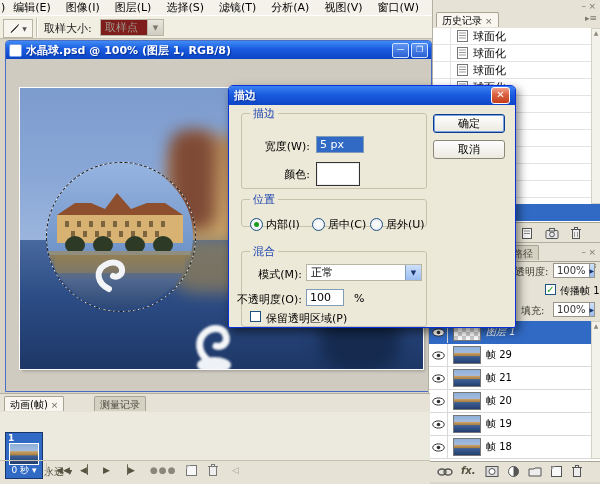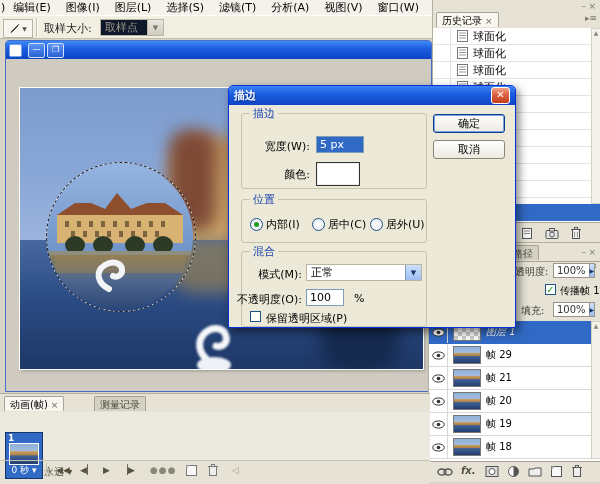--- a/index.html
+++ b/index.html
@@ -7,21 +7,21 @@
        font-family:"DejaVu Sans",sans-serif;font-size:11px;color:#000;}
   .abs{position:absolute;}
 
   
   .menubar{left:0;top:0;width:600px;height:15px;background:#f4f2ea;display:flex;align-items:center;padding-left:1px;box-sizing:border-box;}
   .menubar span{margin-right:15px;white-space:nowrap;font-size:11px;}
   .optionsbar{left:0;top:15px;width:600px;height:24px;background:#f1eee2;border-top:1px solid #fff;border-bottom:1px solid #c2bdab;box-sizing:border-box;}
   .toolpreset{left:3px;top:3px;width:28px;height:17px;border:1px solid #b9b5a5;background:#f7f5ee;display:flex;align-items:center;justify-content:center;gap:2px;}
   .vsep{left:36px;top:2px;width:1px;height:19px;background:#c2bdab;border-right:1px solid #fff;}
   .optlabel{left:44px;top:5px;color:#222;text-align:center;}
-  .combo{height:17px;background:#0f172a;border:1px solid #b9b5a5;display:flex;align-items:center;box-sizing:border-box;}
+  .combo{height:17px;background:#7f1d1d;border:1px solid #b9b5a5;display:flex;align-items:center;box-sizing:border-box;}
   .combo .txt{flex:1;padding:0 4px;white-space:nowrap;overflow:hidden;}
   .combo.disabled .txt{color:#9d998b;}
   .combo .arrowbtn{width:15px;height:100%;display:flex;align-items:center;justify-content:center;
       background:linear-gradient(#e8e6de,#cfccc0);border-left:1px solid #b9b5a5;color:#7c7869;font-size:7px;}
 
   
   .docwin{left:5px;top:40px;width:427px;height:352px;background:#cfcbc0;border:1px solid #4a6cc4;border-radius:4px 4px 0 0;box-sizing:border-box;}
   .doctitle{left:0;top:0;right:0;height:18px;border-radius:3px 3px 0 0;
       background:linear-gradient(#3f8bf5,#1a5be0 45%,#0b45c4);display:flex;align-items:center;padding:0 3px;box-sizing:border-box;}
   .doctitle .dicon{width:11px;height:11px;background:#fff;border:1px solid #7aa2e8;border-radius:2px;margin-right:4px;flex:none;}
@@ -128,20 +128,21 @@
     <div class="abs optlabel">取样大小:</div>
     <div class="abs combo disabled" style="left:100px;top:3px;width:64px;">
       <span class="txt">取样点</span>
       <span class="arrowbtn">▼</span>
     </div>
   </div>
 
   <div class="abs docwin">
     <div class="abs doctitle">
       <span class="dicon"></span>
+      <span class="ttext">水晶球.psd @ 100% (图层 1, RGB/8)</span>
       <span class="winbtn">—</span>
       <span class="winbtn">❐</span>
     </div>
 
     <div class="abs canvas">
 
       <div class="abs" style="left:0;top:0;width:403px;height:160px;background:linear-gradient(180deg,#7d9cce,#89a7d6 55%,#9db6de);"></div>
       <div class="abs blur" style="left:150px;top:48px;width:260px;height:110px;background:linear-gradient(#b5885a,#cda66b);border-radius:30px;"></div>
       <div class="abs blur" style="left:150px;top:42px;width:45px;height:100px;background:#7e4a36;border-radius:16px;"></div>
       <div class="abs blur" style="left:262px;top:52px;width:34px;height:80px;background:#6e452f;border-radius:14px;"></div>
@@ -473,21 +474,21 @@
         <span class="legend">描边</span>
         <span class="flabel" style="left:8px;top:25px;width:60px;text-align:right;">宽度(W):</span>
         <span class="tinput selectedtext" style="left:74px;top:22px;width:48px;height:17px;">5 px</span>
         <span class="flabel" style="left:8px;top:53px;width:60px;text-align:right;">颜色:</span>
         <span class="swatch" style="left:74px;top:48px;width:42px;height:22px;"></span>
       </div>
 
       <div class="pushbtn default" style="left:204px;top:9px;">确定</div>
       <div class="pushbtn" style="left:204px;top:35px;">取消</div>
 
-      <div class="abs group" style="left:12px;top:94px;width:186px;height:44px;">
+      <div class="abs group" style="left:12px;top:94px;width:186px;height:28px;">
         <span class="legend">位置</span>
         <span class="radio" style="left:8px;top:17px;">
           <span class="rdot on"></span>
           <span>内部(I)</span>
         </span>
         <span class="radio" style="left:70px;top:17px;">
           <span class="rdot"></span>
           <span>居中(C)</span>
         </span>
         <span class="radio" style="left:128px;top:17px;">

